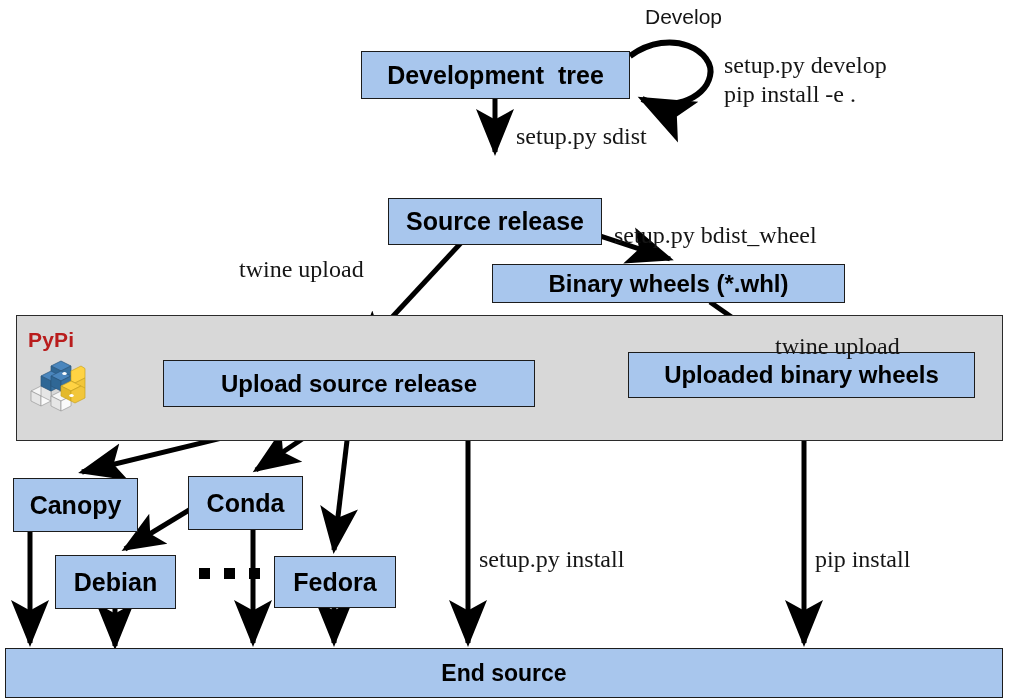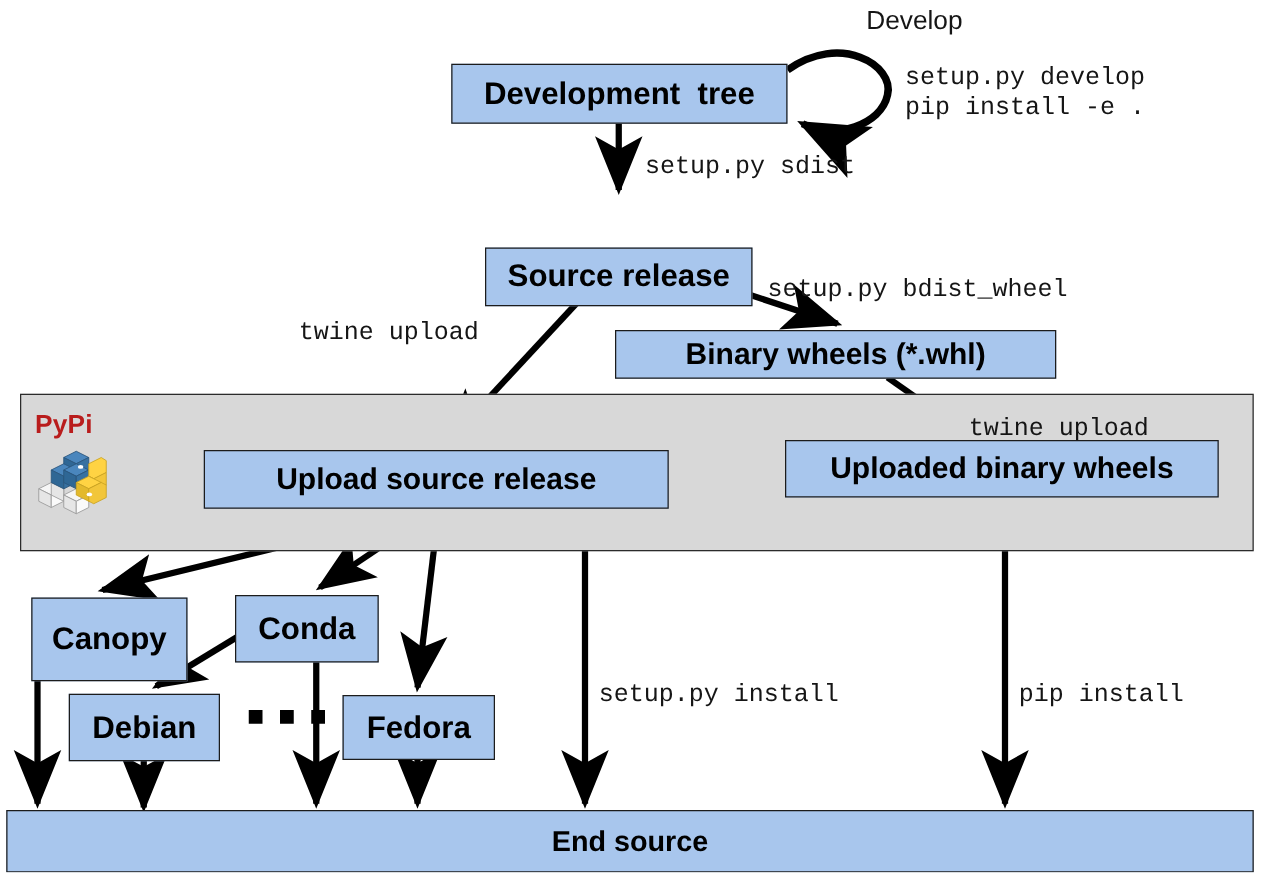--- a/index.html
+++ b/index.html
@@ -49,22 +49,22 @@
     color: #000000;
     white-space: pre;
     line-height: 1;
   }
   .node.big   { font-size: 25px; }
   .node.med   { font-size: 24px; }
   .node.small { font-size: 25px; }
   .node.endusers { font-size: 23px; }
   .edge-label {
     position: absolute;
-    font-family: Liberation Mono, monospace;
-    font-size: 20px;
+    font-family: Liberation Serif, serif;
+    font-size: 24px;
     color: #151515;
     white-space: pre;
     line-height: 1.22;
   }
   .edge-label.sans {
     font-family: "Liberation Sans", sans-serif;
     font-size: 21px;
   }
   .dots {
     position: absolute;
@@ -182,37 +182,37 @@
   <div class="node big" style="left:361px; top:51px; width:269px; height:48px;">Development  tree</div>
 
   <div class="node big" style="left:388px; top:157px; width:214px; height:47px;margin-top:41px;">Source release</div>
 
   <div class="node med" style="left:492px; top:264px; width:353px; height:39px;">Binary wheels (*.whl)</div>
 
   <div class="node med" style="left:163px; top:360px; width:372px; height:47px;">Upload source release</div>
 
   <div class="node med" style="left:628px; top:352px; width:347px; height:46px;">Uploaded binary wheels</div>
 
-  <div class="node small" style="left:25px; top:478px; width:125px; height:67px;">Canopy</div>
+  <div class="node small" style="left:13px; top:478px; width:125px; height:54px;">Canopy</div>
 
   <div class="node small" style="left:188px; top:476px; width:115px; height:54px;">Conda</div>
 
   <div class="node small" style="left:55px; top:555px; width:121px; height:54px;">Debian</div>
 
   <div class="node small" style="left:274px; top:556px; width:122px; height:52px;">Fedora</div>
 
   <div class="node endusers" style="left:5px; top:648px; width:998px; height:50px;">End source</div>
 
   <div class="dots" style="left:199px; top:568px;">
     <i></i>
     <i></i>
     <i></i>
   </div>
 
-  <div class="edge-label sans" style="left:645px; top:4px;margin-left:48px;">Develop</div>
+  <div class="edge-label sans" style="left:645px; top:4px;">Develop</div>
 
   <div class="edge-label" style="left:724px; top:51px;">setup.py develop
 pip install -e .</div>
 
   <div class="edge-label" style="left:516px; top:122px;">setup.py sdist</div>
 
   <div class="edge-label" style="left:614px; top:221px;">setup.py bdist_wheel</div>
 
   <div class="edge-label" style="left:239px; top:255px;">twine upload</div>
 

